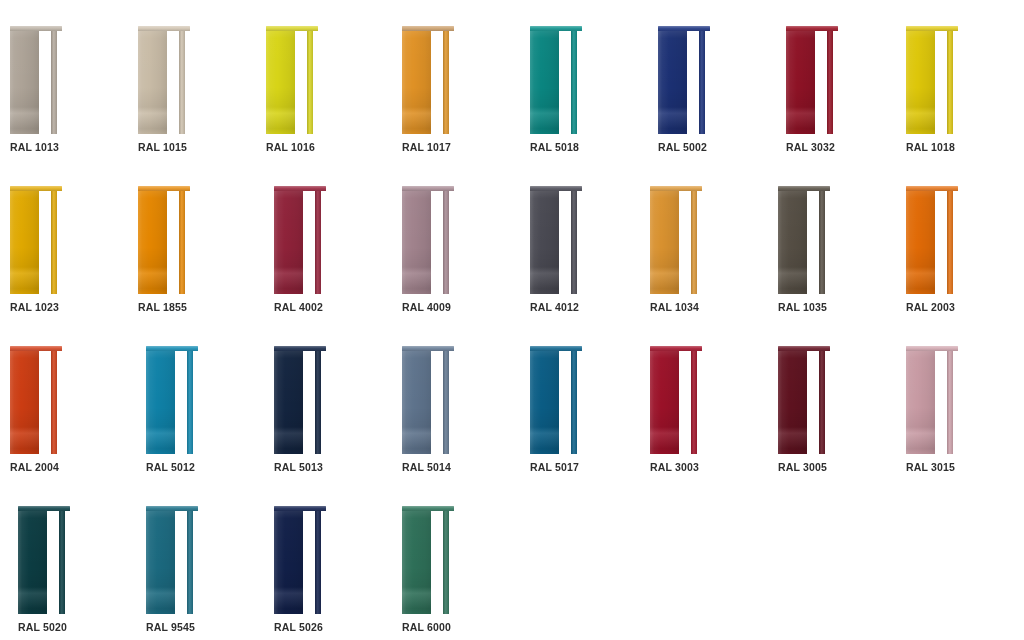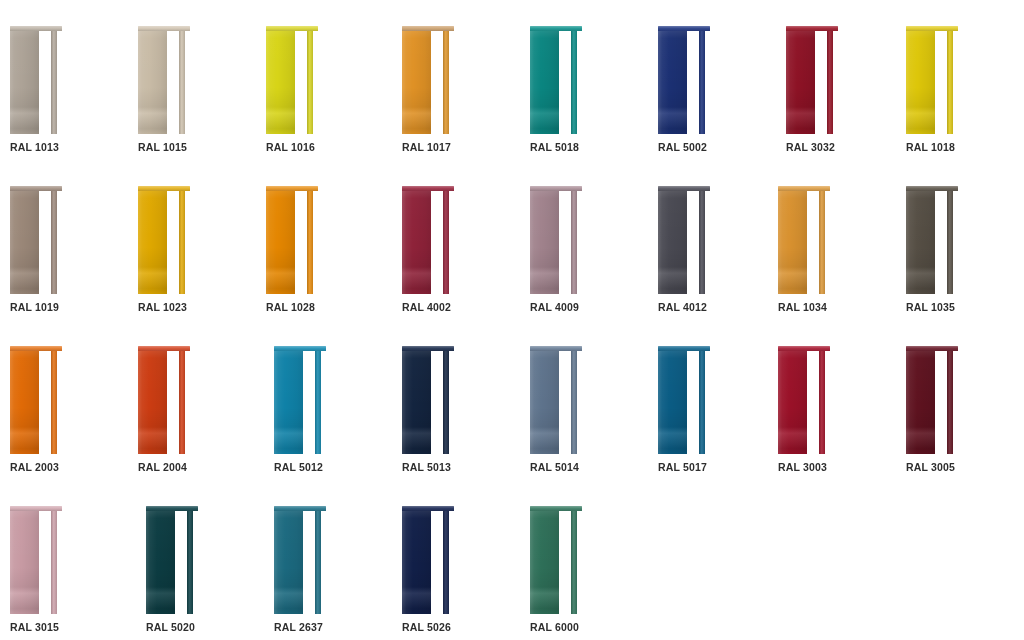--- a/index.html
+++ b/index.html
@@ -249,36 +249,20 @@
           <div class="jamb-gloss"></div>
         </div>
         <div class="door-header" style="background: rgb(226, 206, 44);">
           <div class="header-gloss"></div>
         </div>
       </div>
       <div class="swatch-label">RAL 1018</div>
     </div>
     <div class="swatch-cell">
       <div class="door">
-        <div class="door-leaf" style="background: rgb(154, 135, 120);">
-          <div class="gloss-v"></div>
-          <div class="gloss-h"></div>
-        </div>
-        <div class="door-gap"></div>
-        <div class="door-jamb" style="background: rgb(163, 144, 132);">
-          <div class="jamb-gloss"></div>
-        </div>
-        <div class="door-header" style="background: rgb(168, 150, 137);">
-          <div class="header-gloss"></div>
-        </div>
-      </div>
-      <div class="swatch-label">RAL 1019</div>
-    </div>
-    <div class="swatch-cell">
-      <div class="door">
         <div class="door-leaf" style="background: rgb(223, 168, 0);">
           <div class="gloss-v"></div>
           <div class="gloss-h"></div>
         </div>
         <div class="door-gap"></div>
         <div class="door-jamb" style="background: rgb(227, 174, 20);">
           <div class="jamb-gloss"></div>
         </div>
         <div class="door-header" style="background: rgb(229, 180, 36);">
           <div class="header-gloss"></div>
@@ -293,21 +277,21 @@
           <div class="gloss-h"></div>
         </div>
         <div class="door-gap"></div>
         <div class="door-jamb" style="background: rgb(231, 143, 21);">
           <div class="jamb-gloss"></div>
         </div>
         <div class="door-header" style="background: rgb(233, 151, 38);">
           <div class="header-gloss"></div>
         </div>
       </div>
-      <div class="swatch-label">RAL 1028</div>
+      <div class="swatch-label">RAL 1855</div>
     </div>
     <div class="swatch-cell indent">
       <div class="door">
         <div class="door-leaf" style="background: rgb(142, 34, 57);">
           <div class="gloss-v"></div>
           <div class="gloss-h"></div>
         </div>
         <div class="door-gap"></div>
         <div class="door-jamb" style="background: rgb(152, 43, 66);">
           <div class="jamb-gloss"></div>
@@ -549,21 +533,21 @@
           <div class="gloss-h"></div>
         </div>
         <div class="door-gap"></div>
         <div class="door-jamb" style="background: rgb(36, 115, 137);">
           <div class="jamb-gloss"></div>
         </div>
         <div class="door-header" style="background: rgb(44, 123, 145);">
           <div class="header-gloss"></div>
         </div>
       </div>
-      <div class="swatch-label">RAL 2637</div>
+      <div class="swatch-label">RAL 9545</div>
     </div>
     <div class="swatch-cell indent">
       <div class="door">
         <div class="door-leaf" style="background: rgb(17, 31, 72);">
           <div class="gloss-v"></div>
           <div class="gloss-h"></div>
         </div>
         <div class="door-gap"></div>
         <div class="door-jamb" style="background: rgb(26, 40, 82);">
           <div class="jamb-gloss"></div>

